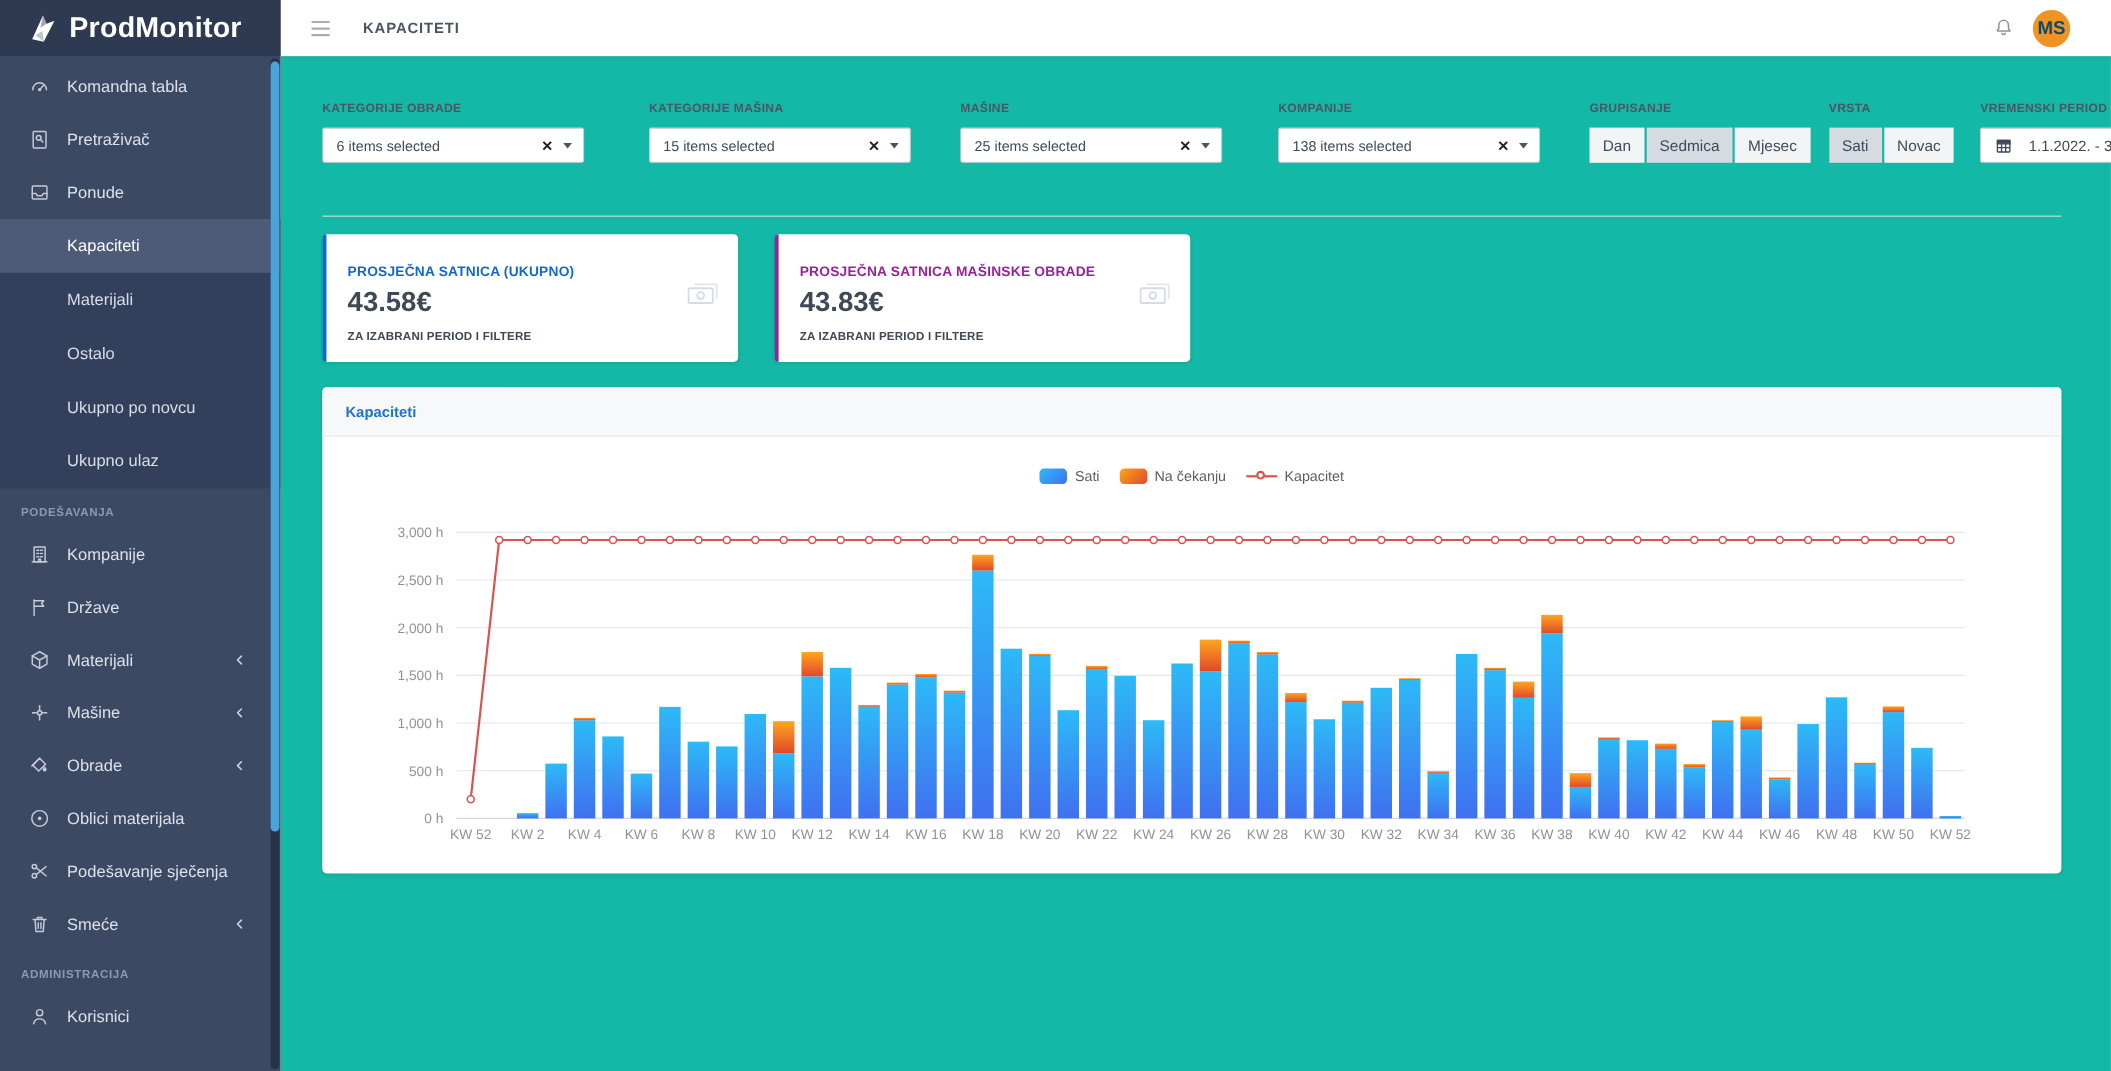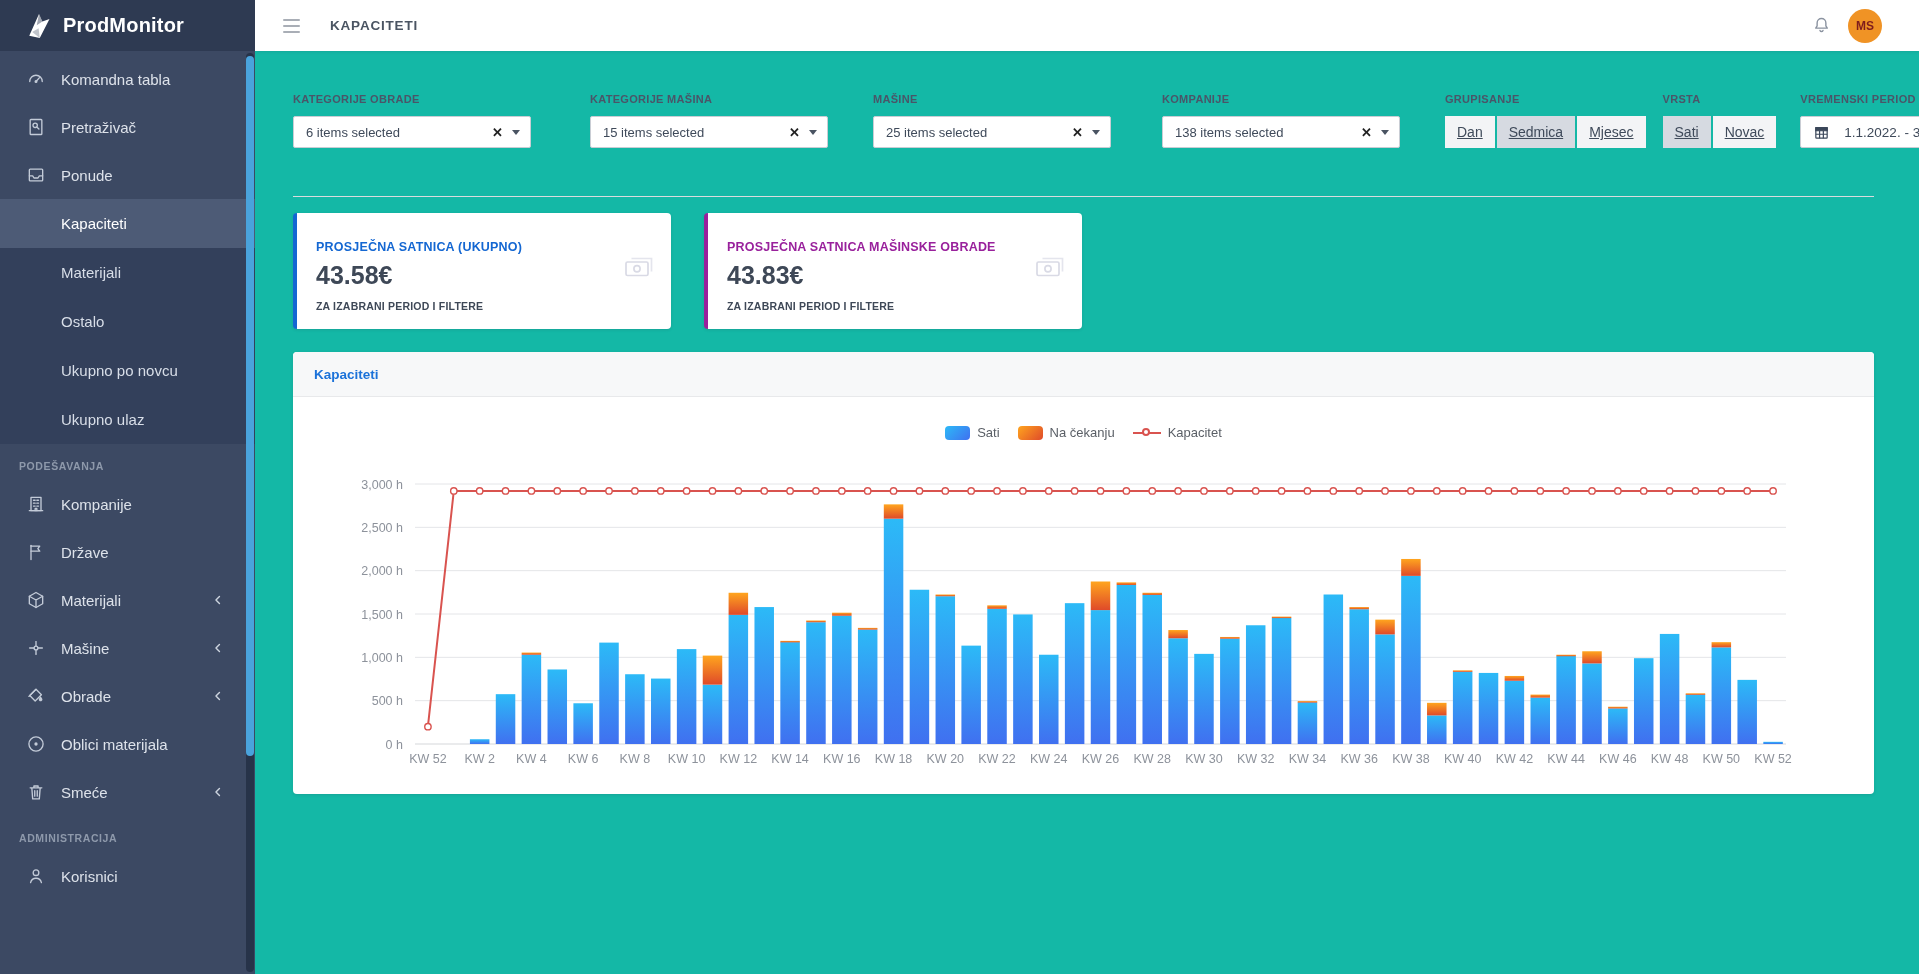--- a/index.html
+++ b/index.html
@@ -3,21 +3,21 @@
 <meta charset="utf-8">
 <style>
   * { box-sizing: border-box; margin: 0; padding: 0; }
   html,body { width:1919px; height:974px; overflow:hidden; background:#e9eaec;
     font-family:"Liberation Sans", sans-serif; color:#3f4a5a; }
 
   
   .sidebar { position:absolute; left:0; top:0; width:255px; height:974px; background:#3c4963; z-index:20; }
   .logo { height:51px; background:#2e3a52; display:flex; align-items:center; padding-left:24px; gap:9px; }
   .logo-mark { width:30px; height:30px; display:inline-flex; }
-  .logo-text { color:#ffffff; font-size:20px; font-weight:700; letter-spacing:.2px; }
+  .logo-text { color:#ffffff; font-size:26px; font-weight:700; letter-spacing:.2px; }
   .nav { position:absolute; top:51px; left:0; right:0; bottom:0; overflow:hidden; padding-top:4px; }
   .nav-item { height:48px; display:flex; align-items:center; padding:0 30px 0 26px; gap:15px;
     color:#dde2ea; font-size:15px; cursor:pointer; }
   .nav-item .ic { width:20px; height:20px; color:#c3cbd8; flex:0 0 20px; }
   .nav-item .chev { margin-left:auto; width:14px; height:14px; color:#cdd4df; }
   .submenu { background:#33405b; }
   .sub-item { height:49px; display:flex; align-items:center; padding-left:61px; color:#d8deе8;
     color:#d8dee8; font-size:15px; cursor:pointer; }
   .sub-item.active { background:#4d5b76; color:#ffffff; }
   .section-label { padding:16px 0 8px 19px; font-size:10.5px; font-weight:700; letter-spacing:.6px; color:#8e99ab; }
@@ -25,36 +25,36 @@
   .sb-thumb { position:absolute; top:3px; left:0; width:8px; height:700px; background:#4aa3dc; border-radius:4px; }
 
   
   .topbar { position:absolute; left:255px; top:0; width:1664px; height:51px; background:#ffffff;
     box-shadow:0 1px 3px rgba(30,40,60,.10); display:flex; align-items:center; z-index:10; }
   .hamburger { margin-left:24px; display:inline-flex; flex-direction:column; gap:4px; cursor:pointer; padding:4px; }
   .hamburger i { display:block; width:17px; height:2px; background:#a9aeb6; border-radius:1px; }
   .page-title { margin-left:26px; font-size:13.5px; font-weight:700; letter-spacing:.8px; color:#4a5462; }
   .topbar-right { margin-left:auto; display:flex; align-items:center; gap:16px; padding-right:37px; }
   .bell { width:21px; height:21px; color:#8b93a0; cursor:pointer; }
-  .avatar { width:34px; height:34px; border-radius:50%; background:#f09325; color:#7f1d1d;
-    display:flex; align-items:center; justify-content:center; font-size:12px; font-weight:700; cursor:pointer; }
+  .avatar { width:34px; height:34px; border-radius:50%; background:#f09325; color:#0c4a6e;
+    display:flex; align-items:center; justify-content:center; font-size:17px; font-weight:700; cursor:pointer; }
 
   
   .main { position:absolute; left:255px; top:51px; width:1664px; height:923px; background:#14b8a6; }
 
   .filters { position:absolute; left:38px; top:42px; display:flex; align-items:flex-start; }
   .fgroup { display:flex; flex-direction:column; }
   .flabel { font-size:11px; font-weight:700; color:#4a5568; letter-spacing:.3px; margin-bottom:11px; }
   .fselect { width:238px; height:32px; background:#fff; border:1px solid #c9cdd4; border-radius:2px;
     display:flex; align-items:center; padding:0 10px 0 12px; font-size:13px; color:#3f4a5a; cursor:pointer; }
   .fselect .val { flex:1; }
   .fselect .clr { font-size:14px; font-weight:700; color:#222; padding:0 9px; cursor:pointer; }
   .caret { width:0; height:0; border-left:4.5px solid transparent; border-right:4.5px solid transparent;
     border-top:5px solid #4a5462; }
-  .seg { display:flex; gap:2px;text-decoration:underline; }
+  .seg { display:flex; gap:2px; }
   .seg button { height:32px; border:none; background:#f3f4f6; color:#3f4a5a; font-size:14px;
     font-family:inherit; padding:0 12px; cursor:pointer; }
   .seg button.sel { background:#d6dae1; }
   .period { width:237px; height:32px; background:#fff; border:1px solid #c9cdd4; border-radius:2px;
     display:flex; align-items:center; padding:0 12px; gap:14px; font-size:13.5px; color:#3f4a5a; cursor:pointer; }
   .period .ic { width:17px; height:17px; color:#3b475a; }
   .period .caret { margin-left:auto; border-top-width:6px; border-left-width:5px; border-right-width:5px;
     border-top-color:#2e3a52; }
 
   .divider { position:absolute; left:38px; top:145px; width:1581px; height:1px; background:#d9dbde; }
@@ -181,20 +181,28 @@
         <span class="chev"><svg viewBox="0 0 24 24" width="14" height="14" fill="none" stroke="currentColor" stroke-width="2.4" stroke-linecap="round" stroke-linejoin="round">
             <path d="M14.5 6L8.5 12l6 6"></path>
           </svg></span>
       </div>
       <div class="nav-item">
         <span class="ic"><svg viewBox="0 0 24 24" width="20" height="20" fill="none" stroke="currentColor" stroke-width="1.6" stroke-linecap="round" stroke-linejoin="round">
             <circle cx="12" cy="12" r="8.5"></circle>
             <circle cx="12" cy="12" r="2" fill="currentColor" stroke="none"></circle>
           </svg></span>
         <span>Oblici materijala</span>
+      </div>
+      <div class="nav-item">
+        <span class="ic"><svg viewBox="0 0 24 24" width="20" height="20" fill="none" stroke="currentColor" stroke-width="1.6" stroke-linecap="round" stroke-linejoin="round">
+            <circle cx="6.3" cy="7" r="2.4"></circle>
+            <circle cx="6.3" cy="17" r="2.4"></circle>
+            <path d="M8.4 8.4L19 17M8.4 15.6L19 7"></path>
+          </svg></span>
+        <span>Podešavanje sječenja</span>
       </div>
       <div class="nav-item">
         <span class="ic"><svg viewBox="0 0 24 24" width="20" height="20" fill="none" stroke="currentColor" stroke-width="1.6" stroke-linecap="round" stroke-linejoin="round">
             <path d="M5 7h14M9.5 7V4.8h5V7M7 7l1 13.2h8L17 7"></path>
             <path d="M10.5 10.5v6.5M13.5 10.5v6.5"></path>
           </svg></span>
         <span>Smeće</span>
         <span class="chev"><svg viewBox="0 0 24 24" width="14" height="14" fill="none" stroke="currentColor" stroke-width="2.4" stroke-linecap="round" stroke-linejoin="round">
             <path d="M14.5 6L8.5 12l6 6"></path>
           </svg></span>

